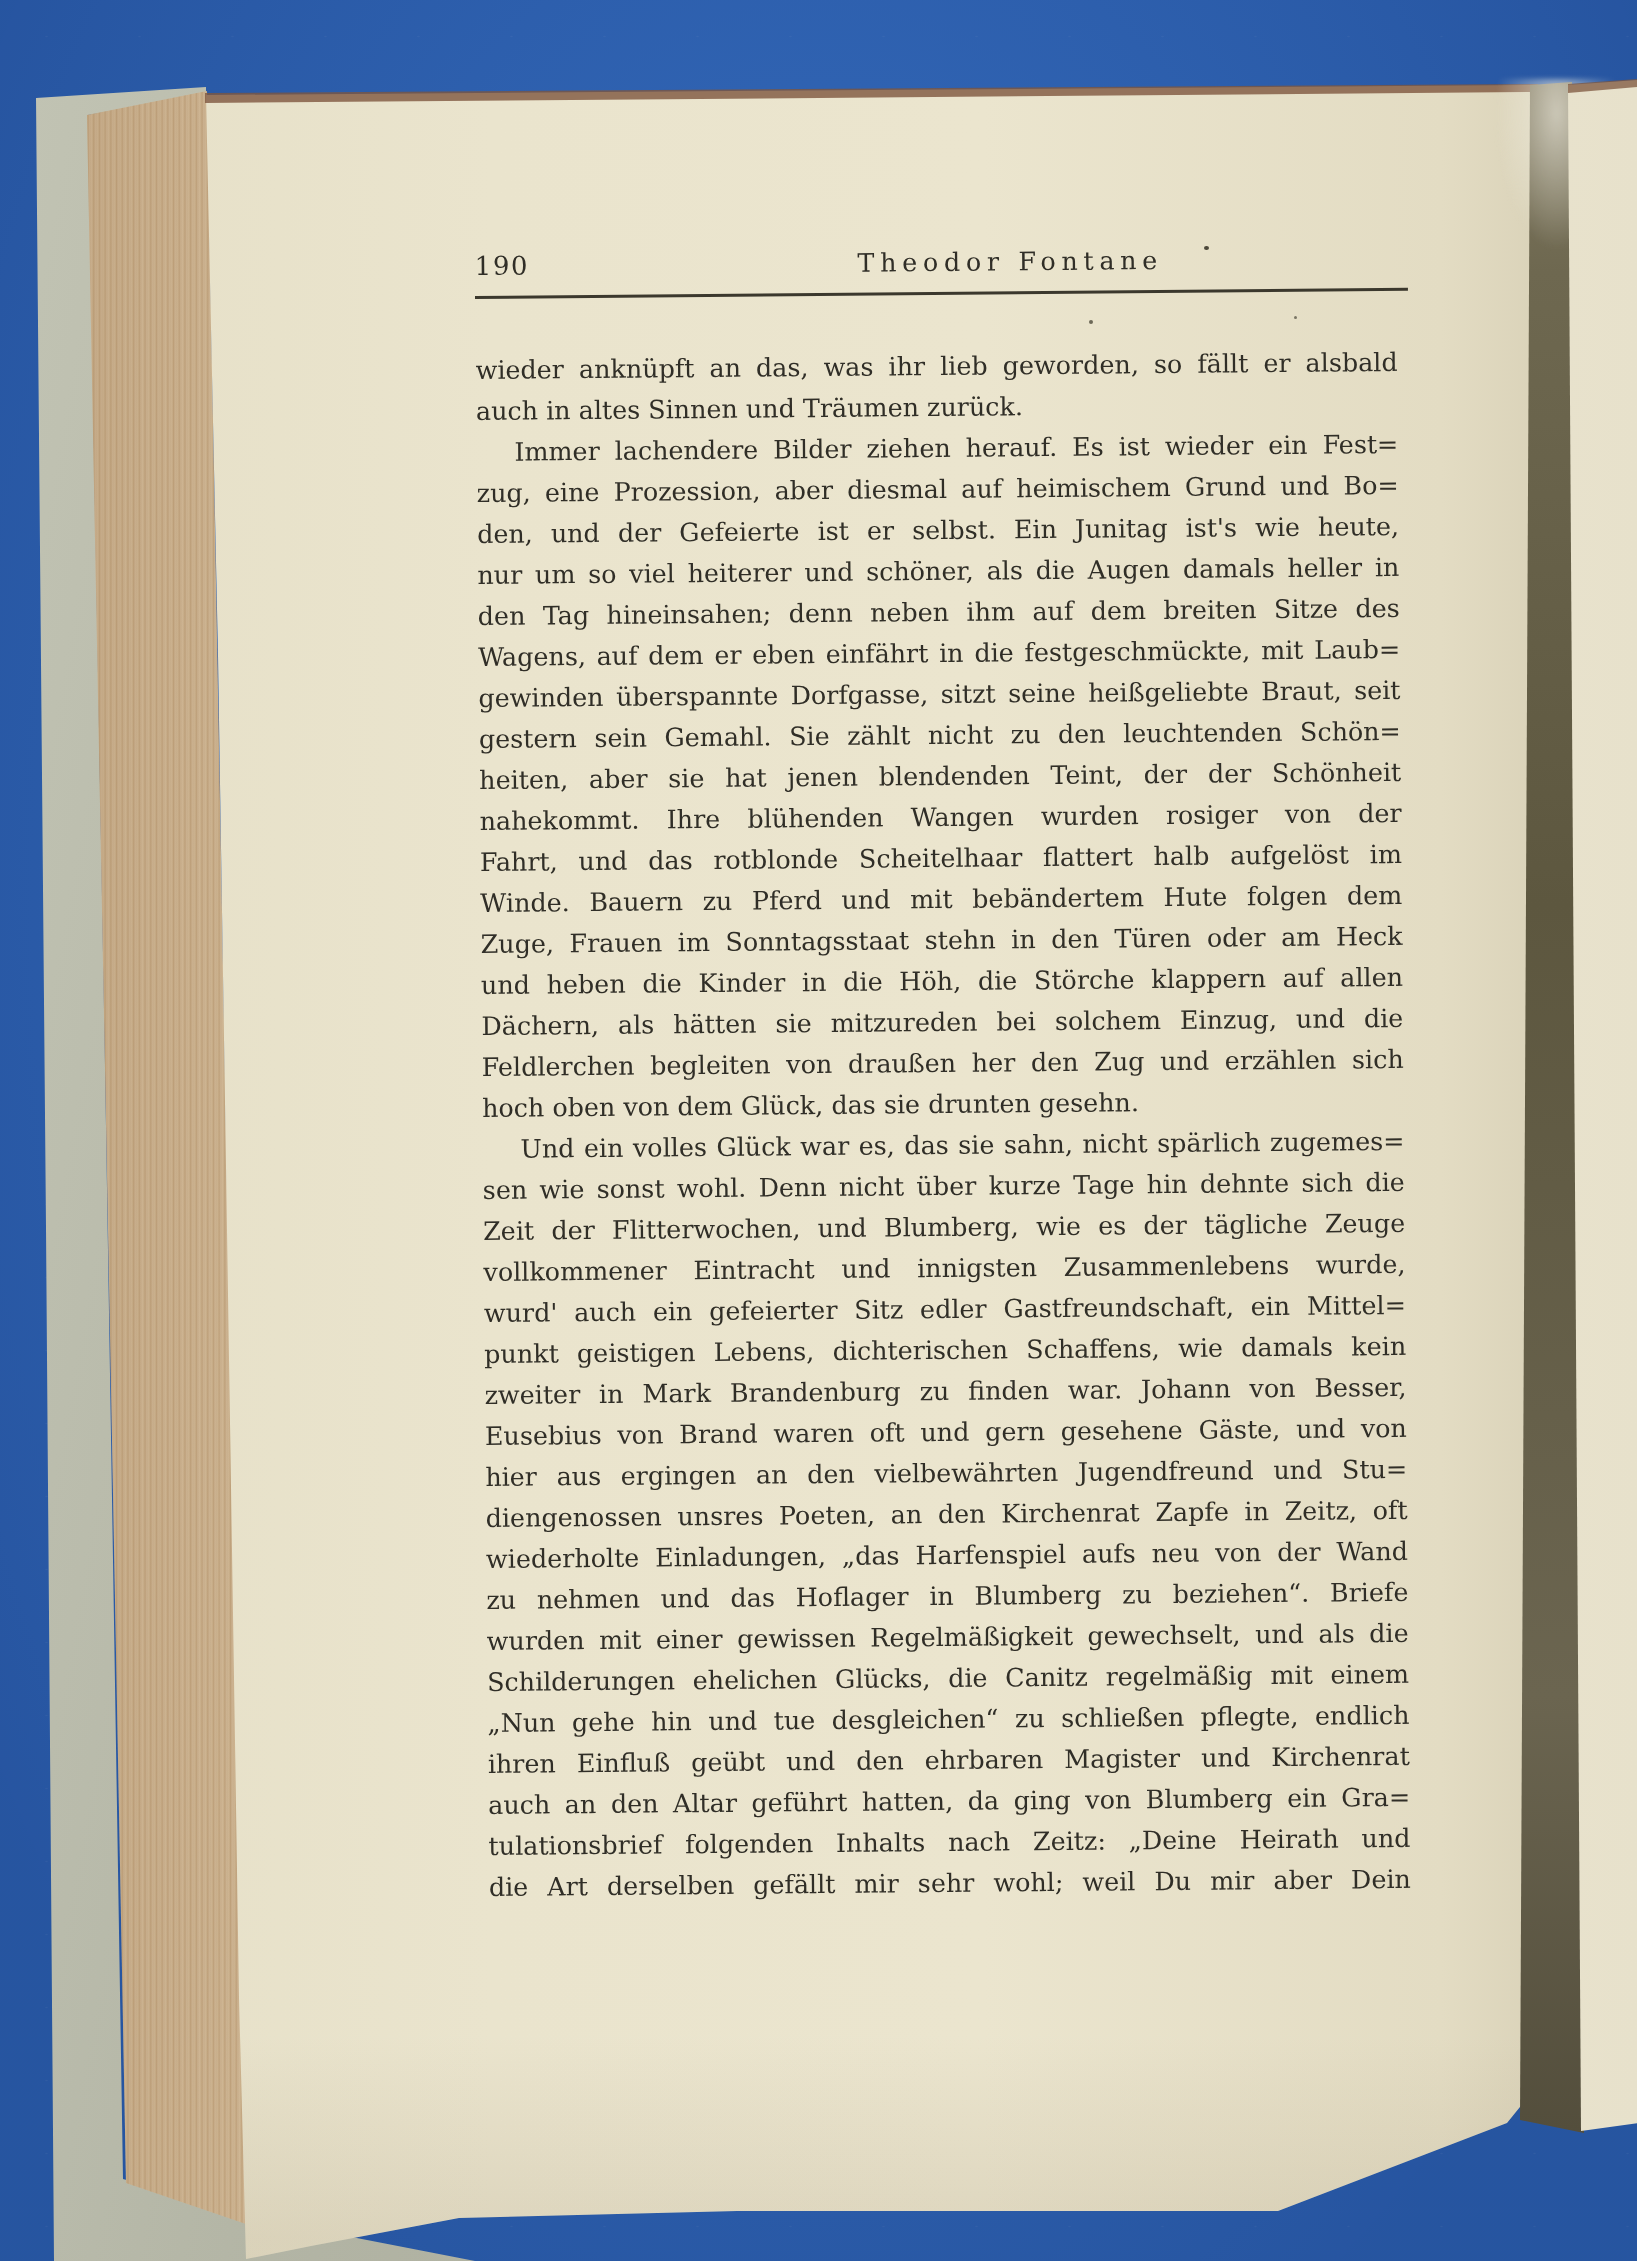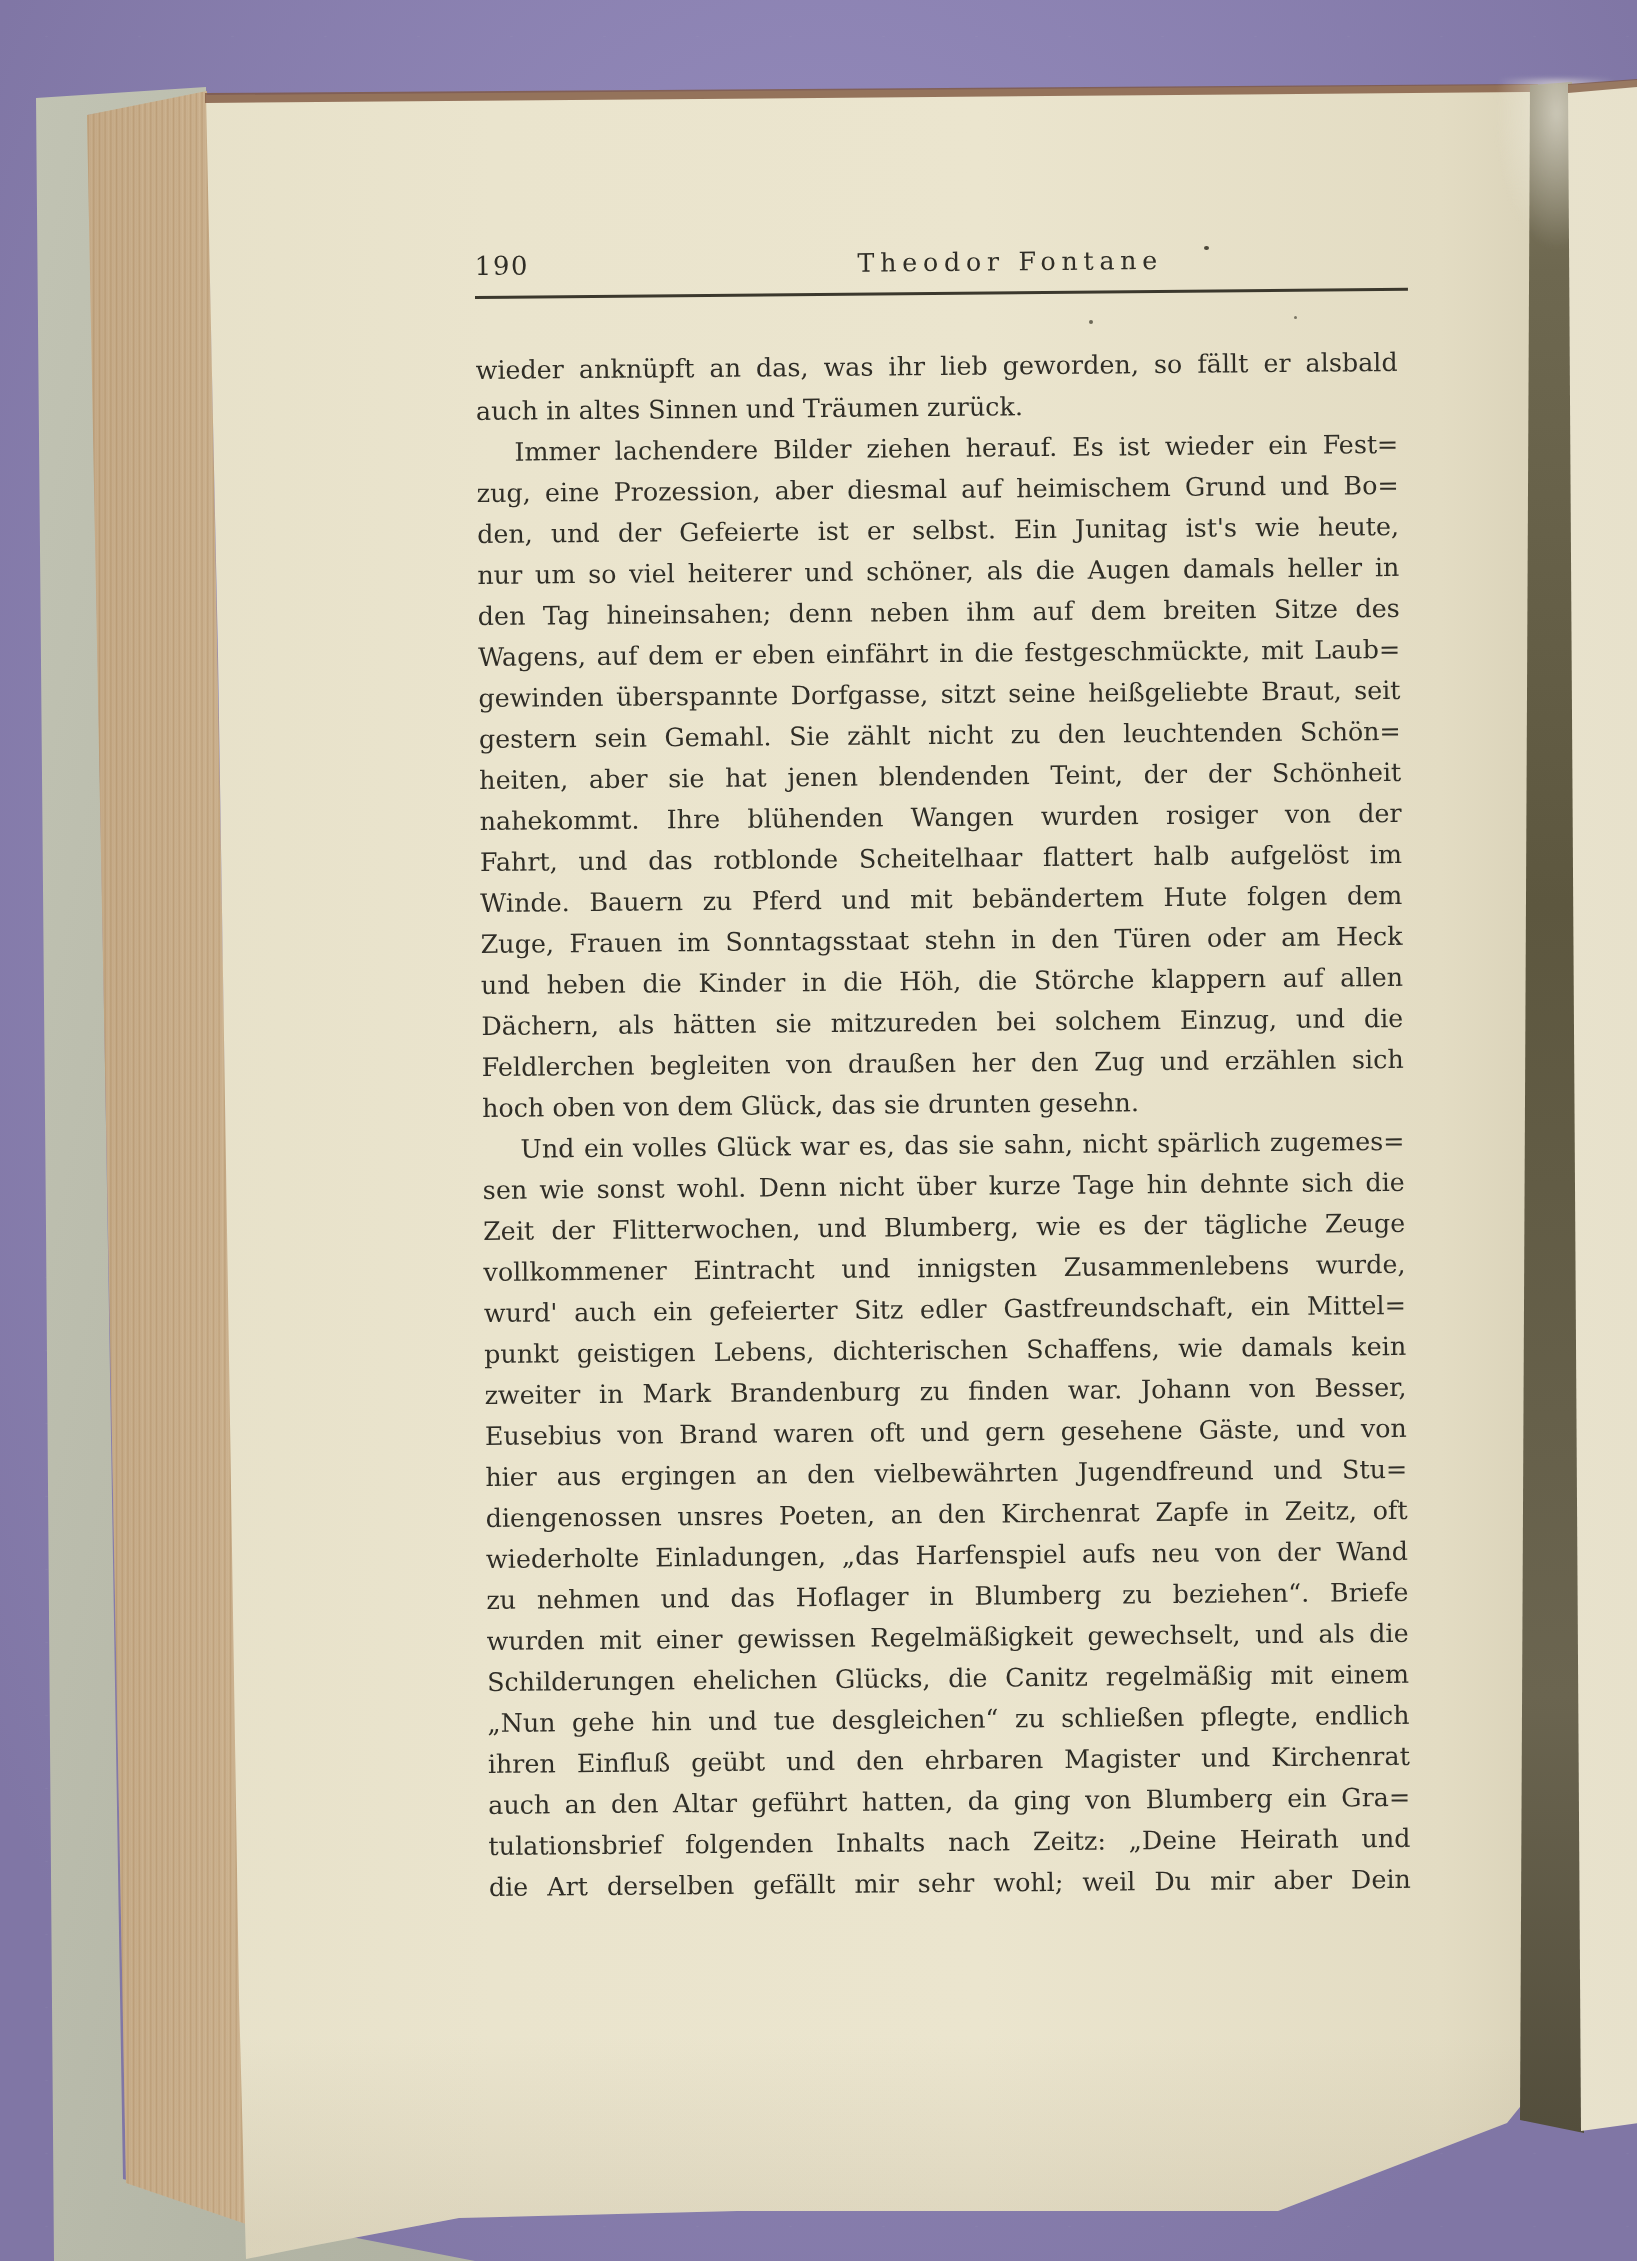--- a/index.html
+++ b/index.html
@@ -1,18 +1,18 @@
 <!DOCTYPE html>
 <html style="font-size:13px"><head>
 <meta charset="utf-8">
 <style>
   html,body{margin:0;padding:0;background:#0b0e09;}
   #canvas{
     position:relative;width:1638px;height:2261px;overflow:hidden;
-    background:#c4b5fd;
+    background:#3b82f6;
     font-family:"DejaVu Serif", serif;
   }
   
   .bg-texture{
     position:absolute;inset:0;
     background:
       radial-gradient(rgba(230,230,220,0.05) 0.8px, transparent 1.3px),
       radial-gradient(ellipse at 50% 40%, rgba(46,56,38,0.25), rgba(0,0,0,0.35) 85%);
     background-size:93px 73px, 100% 100%;
   }

